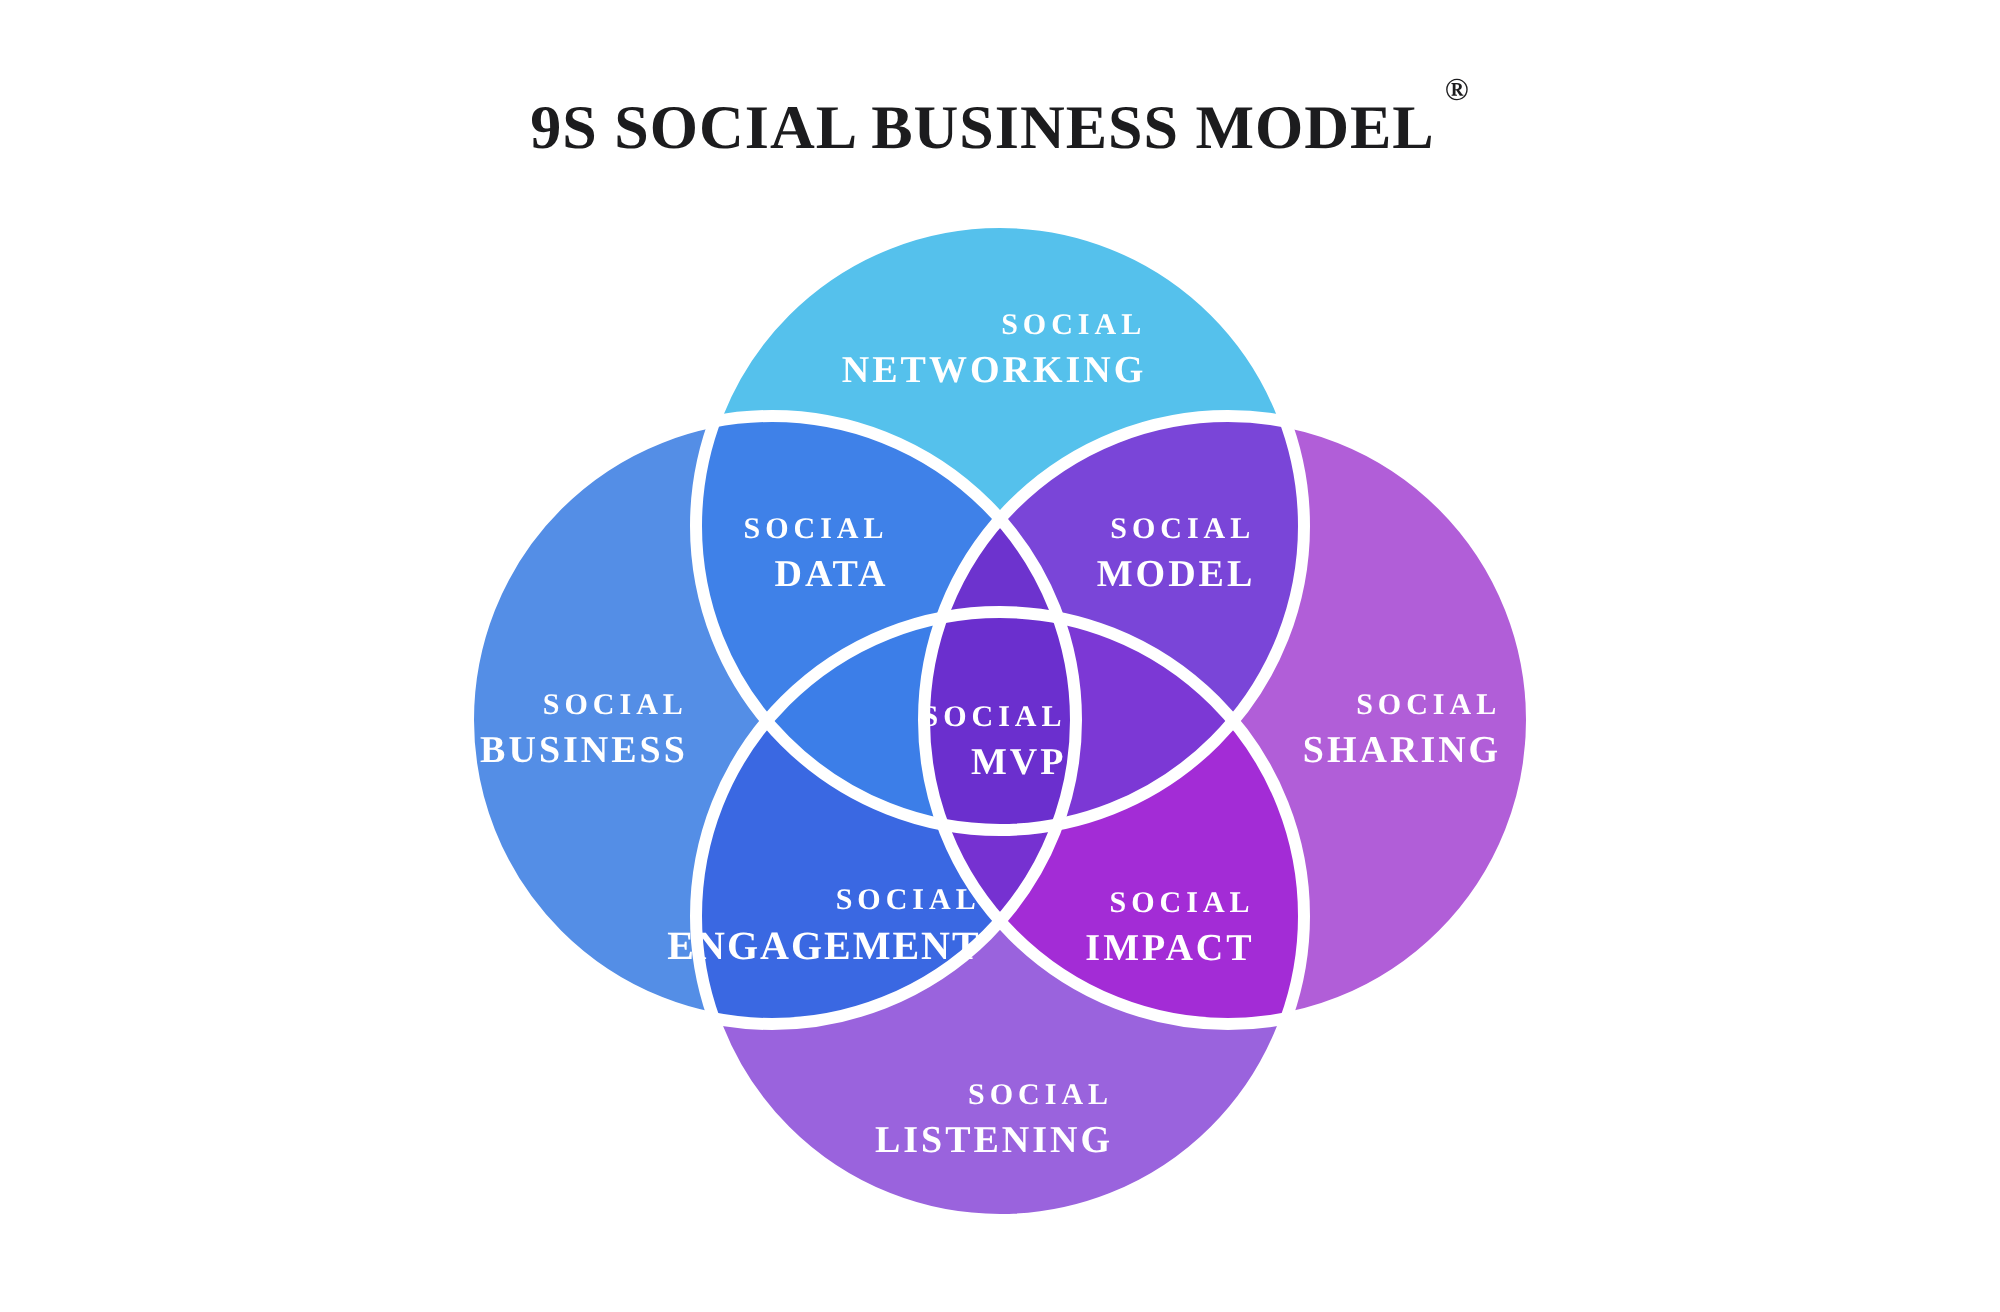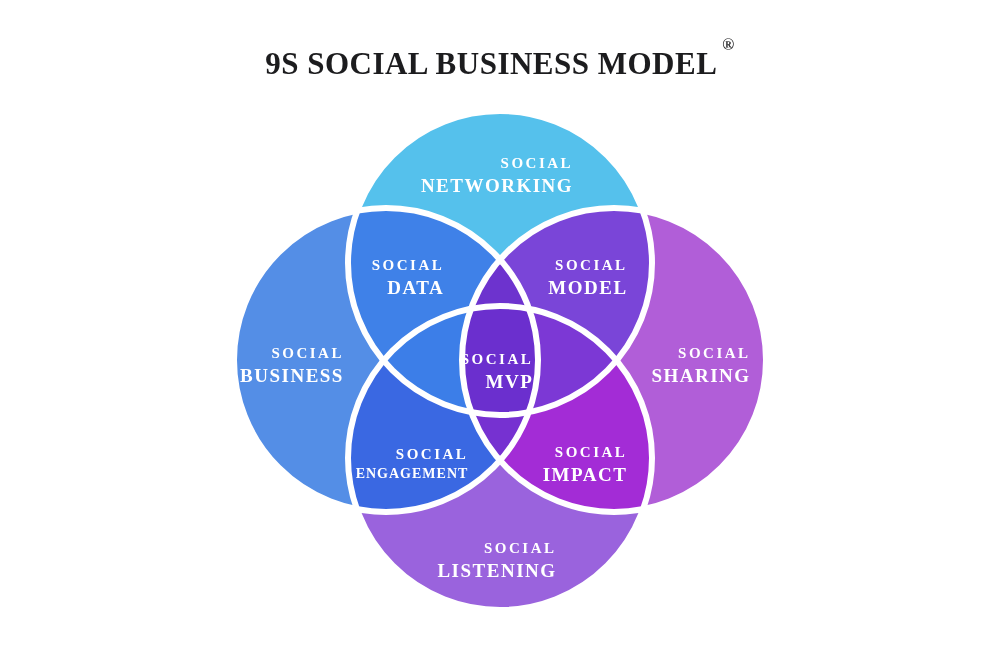--- a/index.html
+++ b/index.html
@@ -47,21 +47,21 @@
     font-weight: 600;
     letter-spacing: 2.5px;
   }
   .label .l2 {
     display: block;
     font-size: 19px;
     font-weight: 700;
     letter-spacing: 1.5px;
     margin-top: 3px;
   }
-  .label--engagement .l2 { font-size: 14px; letter-spacing: 1px; }
+  .label--engagement .l2 { font-size: 20px; letter-spacing: 1px; }
 
   
   .label--networking { left: 497px; top: 176px; }
   .label--listening  { left: 292px; top: 366px; }
   .label--sharing    { left: 701px; top: 366px; }
   .label--branding   { left: 497px; top: 561px; }
   .label--data       { left: 408px; top: 278px; }
   .label--impact     { left: 588px; top: 278px; }
   .label--engagement { left: 412px; top: 464px; }
   .label--reach      { left: 585px; top: 465px; }

